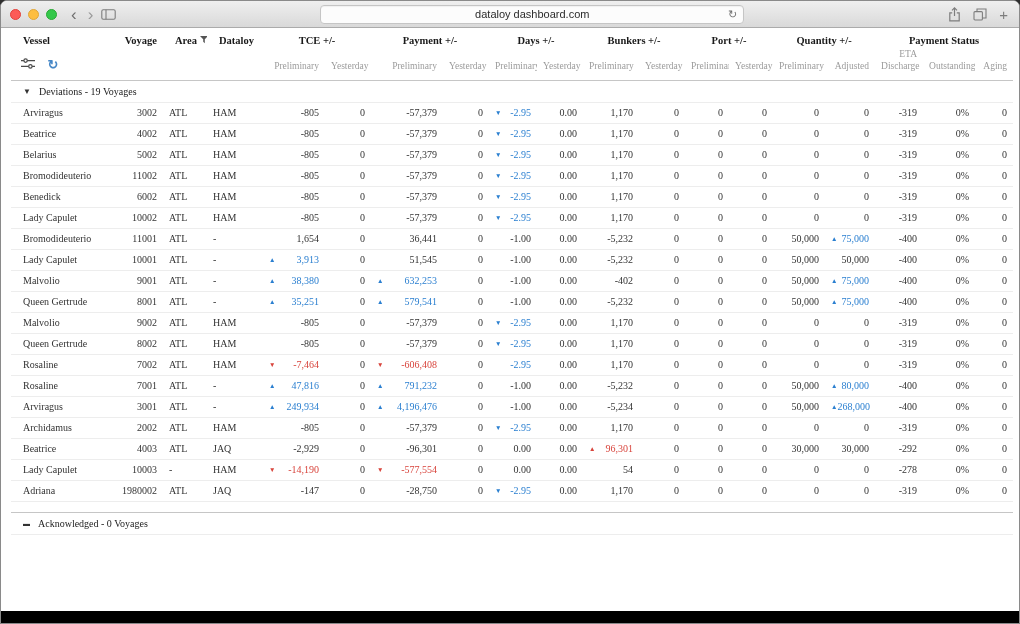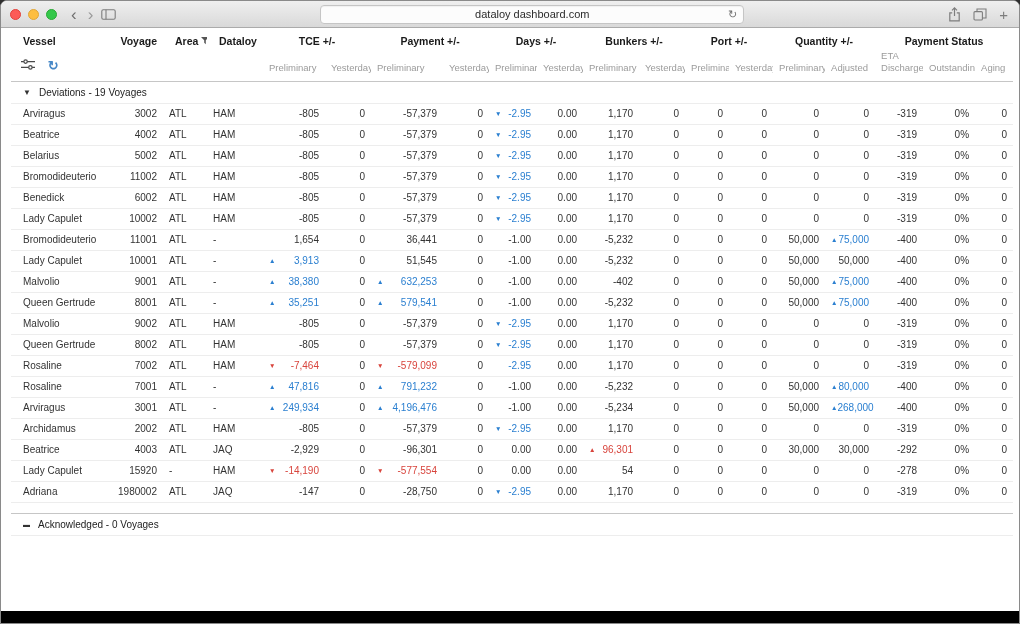--- a/index.html
+++ b/index.html
@@ -31,26 +31,26 @@
 
   
   .page { flex: 1 1 auto; background: #fff; display: flex; flex-direction: column; overflow: hidden; }
   .app-header { flex: 0 0 38px; display: flex; align-items: center; justify-content: space-between;
                 padding: 0 15px; border-bottom: 1px solid #f0f0f0; }
   .logo { font-size: 23px; font-weight: bold; color: #e2136d; letter-spacing: .2px; }
   .logout { display: inline-flex; }
 
   
   .table-wrap { flex: 1; padding: 0 10px; overflow: hidden; }
-  table { width: 100%; border-collapse: collapse; table-layout: fixed; }
+  table { width: 100%; border-collapse: collapse; table-layout: fixed; font-family: Liberation Serif, serif; }
   th, td { overflow: hidden; white-space: nowrap; }
   tr.grp th { font-size: 10.5px; font-weight: bold; color: #1a1a1a; padding: 7px 6px 2px; }
   tr.grp th.lft { padding-left: 12px; }
   .funnel { margin-left: 3px; display: inline-block; }
-  tr.sub th { font-size: 9.5px; font-weight: normal; color: #9b9b9b; text-align: left;
+  tr.sub th { font-size: 9.5px; font-weight: normal; color: #9b9b9b; text-align: right;
               padding: 1px 6px 7px; vertical-align: bottom; line-height: 1.25; white-space: normal; }
   .toolcell { text-align: left !important; padding-left: 10px !important; vertical-align: bottom; }
   .tool { display: inline-flex; align-items: center; margin-right: 10px; }
   .tool.refresh { font-size: 13px; color: #4788c7; font-weight: bold; }
   .lft { text-align: left; }
   .nr { text-align: right; }
   .ctr { text-align: center; }
   tbody td { font-size: 10px; color: #333; height: 21px; padding: 0 6px; border-bottom: 1px solid #ededed; }
   td.vessel { padding-left: 12px; }
   tr.section-row td { border-top: 1px solid #c6c6c6; border-bottom: 1px solid #ededed; padding-left: 12px;
@@ -1194,21 +1194,21 @@
                 </div>
               </td>
               <td class="num">
                 <div class="cf">
                   <span>0</span>
                 </div>
               </td>
               <td class="num">
                 <div class="cf spread">
                   <span class="arr c-red">▼</span>
-                  <span class="c-red">-579,099</span>
+                  <span class="c-red">-606,408</span>
                 </div>
               </td>
               <td class="num">
                 <div class="cf">
                   <span>0</span>
                 </div>
               </td>
               <td class="num">
                 <div class="cf">
                   <span class="c-blue">-2.95</span>
@@ -1592,21 +1592,21 @@
                 </div>
               </td>
               <td class="num">
                 <div class="cf">
                   <span>0</span>
                 </div>
               </td>
             </tr>
             <tr class="data-row">
               <td class="lft vessel">Lady Capulet</td>
-              <td class="nr">15920</td>
+              <td class="nr">10003</td>
               <td class="lft">-</td>
               <td class="lft">HAM</td>
               <td class="num">
                 <div class="cf spread">
                   <span class="arr c-red">▼</span>
                   <span class="c-red">-14,190</span>
                 </div>
               </td>
               <td class="num">
                 <div class="cf">

